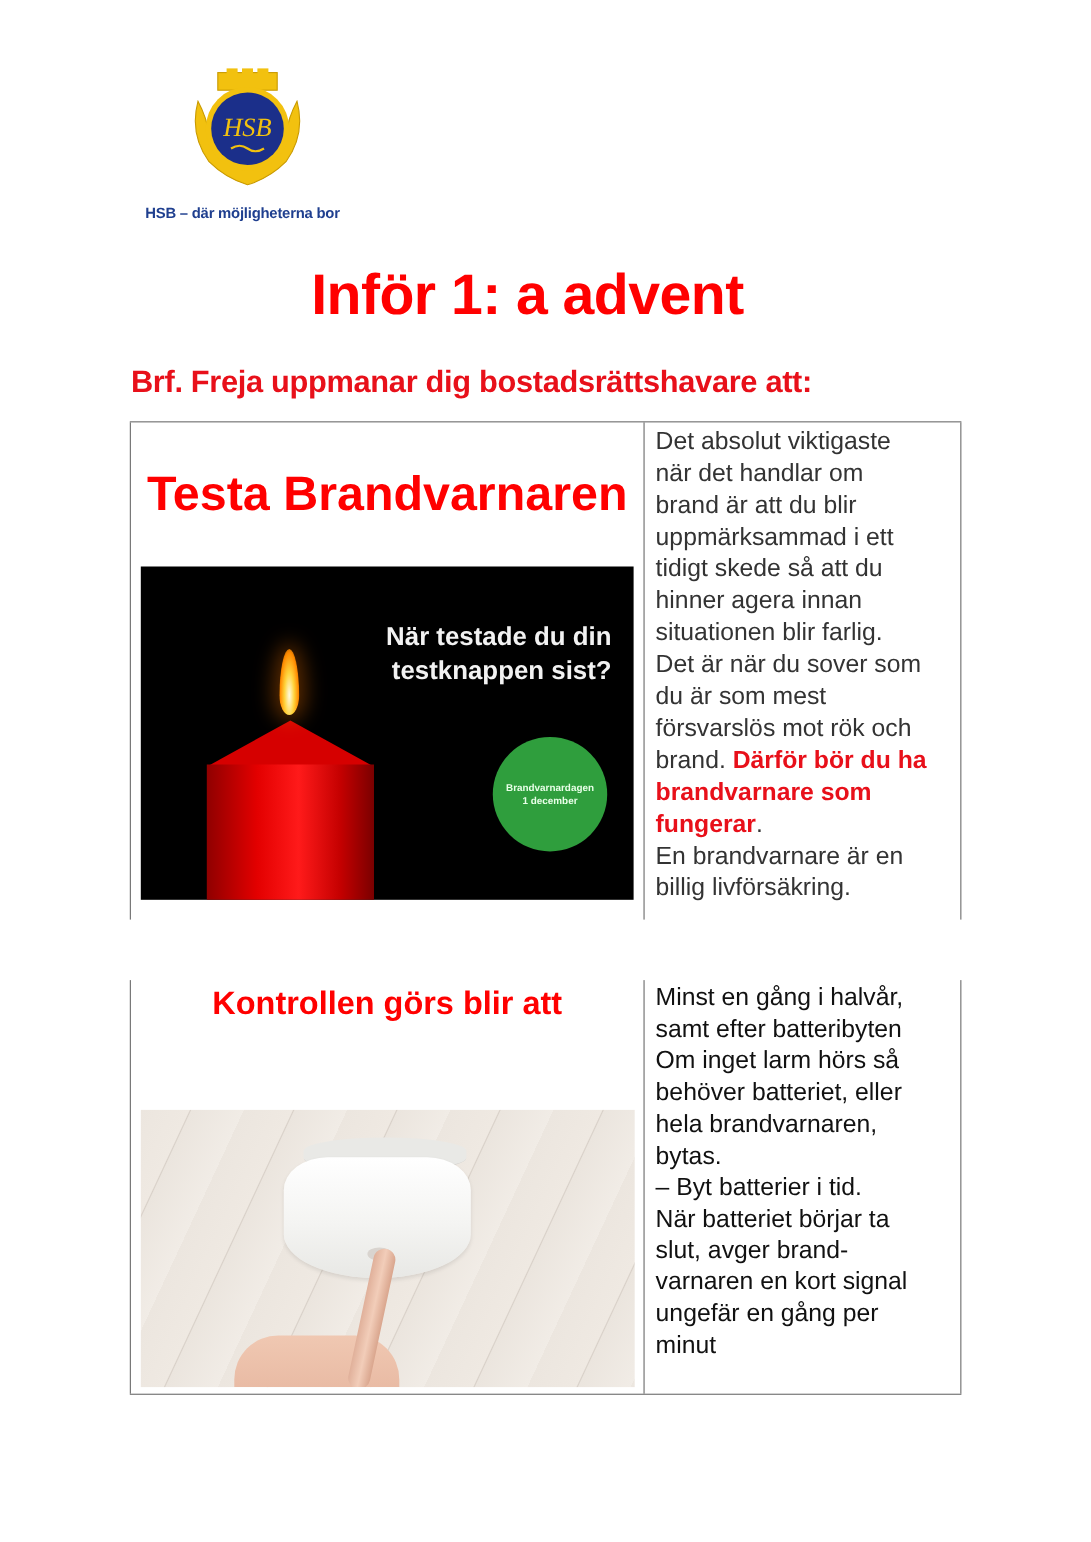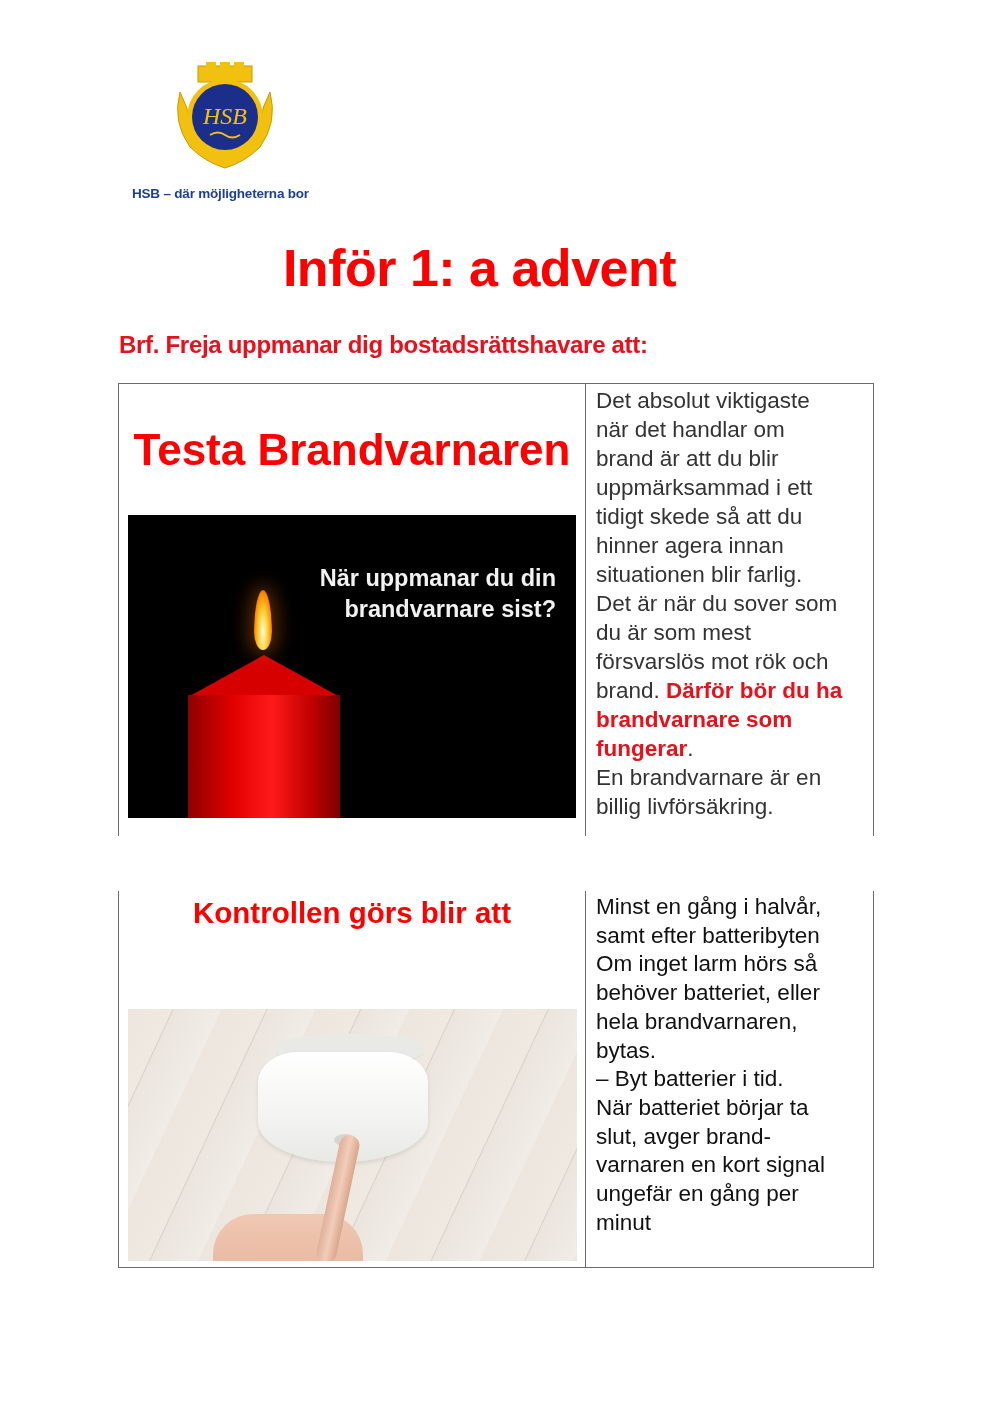--- a/index.html
+++ b/index.html
@@ -11,21 +11,21 @@
   .logo svg { position: absolute; left: 40px; top: 0; }
   .logo-tagline {
     position: absolute; left: 2px; top: 124px; font-size: 13.5px; font-weight: bold;
     color: #1f3f8f; white-space: nowrap; letter-spacing: -0.2px;
   }
   .main-title {
     position: absolute; left: 0; top: 238px; width: 959px; text-align: center;
     font-size: 52px; font-weight: bold; color: #ff0000; letter-spacing: -0.5px;
   }
   .subtitle {
-    position: absolute; left: 119px; top: 331px; font-size: 24px; font-weight: bold;
+    position: absolute; left: 119px; top: 331px; font-size: 28px; font-weight: bold;
     color: #e8101a; letter-spacing: -0.3px;
   }
   .tbl {
     position: absolute; left: 118px; width: 756px;
   }
   .tbl1 { top: 383px; height: 452px; border-top: 1px solid #6b6b6b; }
   .tbl2 { top: 891px; height: 376px; border-bottom: 1px solid #6b6b6b; }
   .vline { position: absolute; top: 0; bottom: 0; width: 1px; background: #6b6b6b; }
   .vl-left { left: 0; }
   .vl-mid { left: 467px; }
@@ -129,21 +129,25 @@
 <div class="tbl tbl1">
   <div class="vline vl-left"></div>
   <div class="vline vl-mid"></div>
   <div class="vline vl-right"></div>
   <div class="cell-left">
     <div class="cell-heading h1">Testa Brandvarnaren</div>
     <div class="candle-img">
       <div class="candle-top"></div>
       <div class="candle-body"></div>
       <div class="flame"></div>
-      <div class="candle-question">När uppmanar du din brandvarnare sist?</div>
+      <div class="candle-question">När testade du din testknappen sist?</div>
+      <div class="green-circle">
+        <span>Brandvarnardagen</span>
+        <span>1 december</span>
+      </div>
     </div>
   </div>
   <div class="cell-right">
     <div class="body-text1"><span>Det absolut viktigaste
 när det handlar om
 brand är att du blir
 uppmärksammad i ett
 tidigt skede så att du
 hinner agera innan
 situationen blir farlig.

